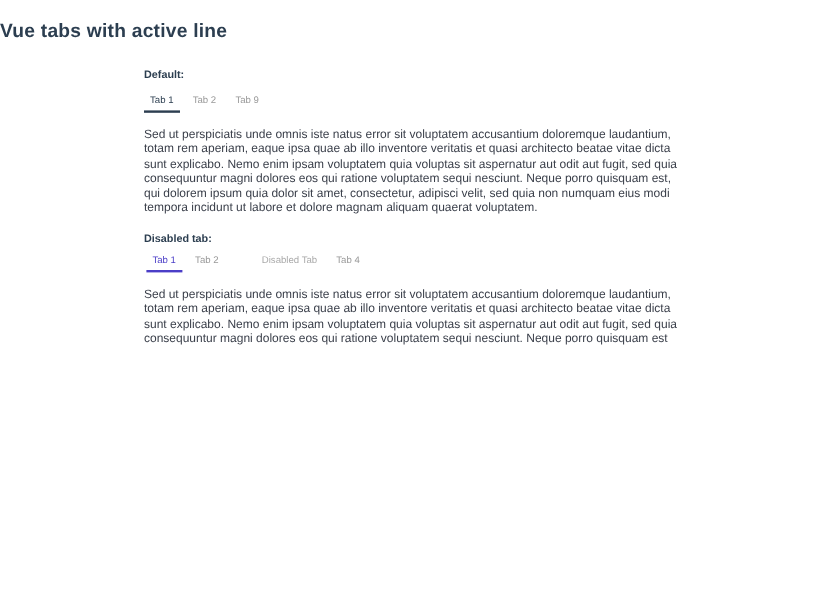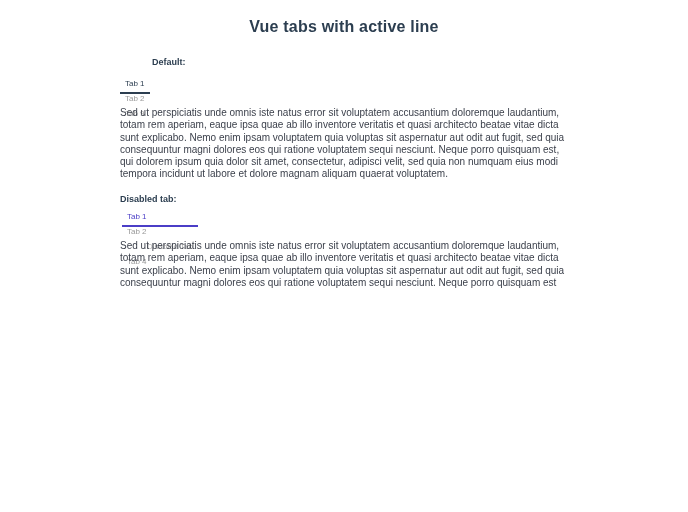--- a/index.html
+++ b/index.html
@@ -1,33 +1,33 @@
 <!DOCTYPE html>
 <html><head>
 <meta charset="utf-8">
 <style>
   html, body { margin: 0; padding: 0; background: #ffffff; }
   body { width: 688px; height: 512px; position: relative; overflow: hidden; font-family: "Liberation Sans", sans-serif; color: #2c3e50; }
-  .title { position: absolute; top: 18px; left: 0; width: 688px; text-align: center; font-size: 16px; font-weight: bold; color: #2c3e50; letter-spacing: 0.2px; }
+  .title { position: absolute; top: 18px; left: 0; width: 688px; text-align: left; font-size: 16px; font-weight: bold; color: #2c3e50; letter-spacing: 0.2px; }
   .section-label { position: absolute; left: 120px; font-size: 9px; font-weight: bold; color: #2c3e50; }
-  .tabs { position: absolute; left: 120px; display: flex; font-size: 8px; flex-direction: column; }
+  .tabs { position: absolute; left: 120px; display: flex; font-size: 8px; }
   .tab { padding: 0 5px 6px 5px; margin-right: 6px; color: #999; cursor: pointer; position: relative; }
   .tab.active { color: #2c3e50; }
   .tab.active::after { content: ""; position: absolute; left: 0; right: 0; bottom: 0; height: 2px; background: #2c3e50; }
   .tabs.purple .tab.active { color: #4b3ec7; }
   .tabs.purple .tab.active::after { background: #4b3ec7; }
   .tab.disabled { color: #aaa; cursor: default; margin-left: 20px; }
   .para { position: absolute; left: 120px; width: 450px; font-size: 10px; line-height: 12.3px; color: #3a3f4a; }
 </style>
 </head>
 <body>
 
 <div class="title">Vue tabs with active line</div>
 
-<div class="section-label" style="top:57px;margin-left:32px;">Default:</div>
+<div class="section-label" style="top:57px;">Default:</div>
 
 <div class="tabs" style="top:79px;">
   <div class="tab active">Tab 1</div>
   <div class="tab">Tab 2</div>
   <div class="tab">Tab 9</div>
 </div>
 
 <div class="para" style="top:107px;">Sed ut perspiciatis unde omnis iste natus error sit voluptatem accusantium doloremque laudantium, totam rem aperiam, eaque ipsa quae ab illo inventore veritatis et quasi architecto beatae vitae dicta sunt explicabo. Nemo enim ipsam voluptatem quia voluptas sit aspernatur aut odit aut fugit, sed quia consequuntur magni dolores eos qui ratione voluptatem sequi nesciunt. Neque porro quisquam est, qui dolorem ipsum quia dolor sit amet, consectetur, adipisci velit, sed quia non numquam eius modi tempora incidunt ut labore et dolore magnam aliquam quaerat voluptatem.</div>
 
 <div class="section-label" style="top:194px;">Disabled tab:</div>

